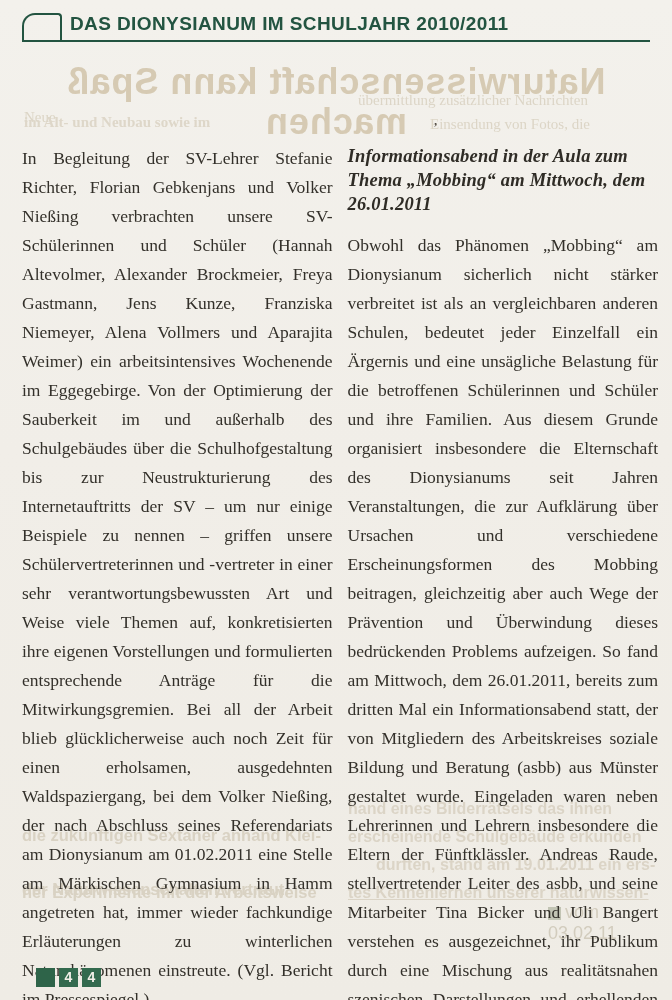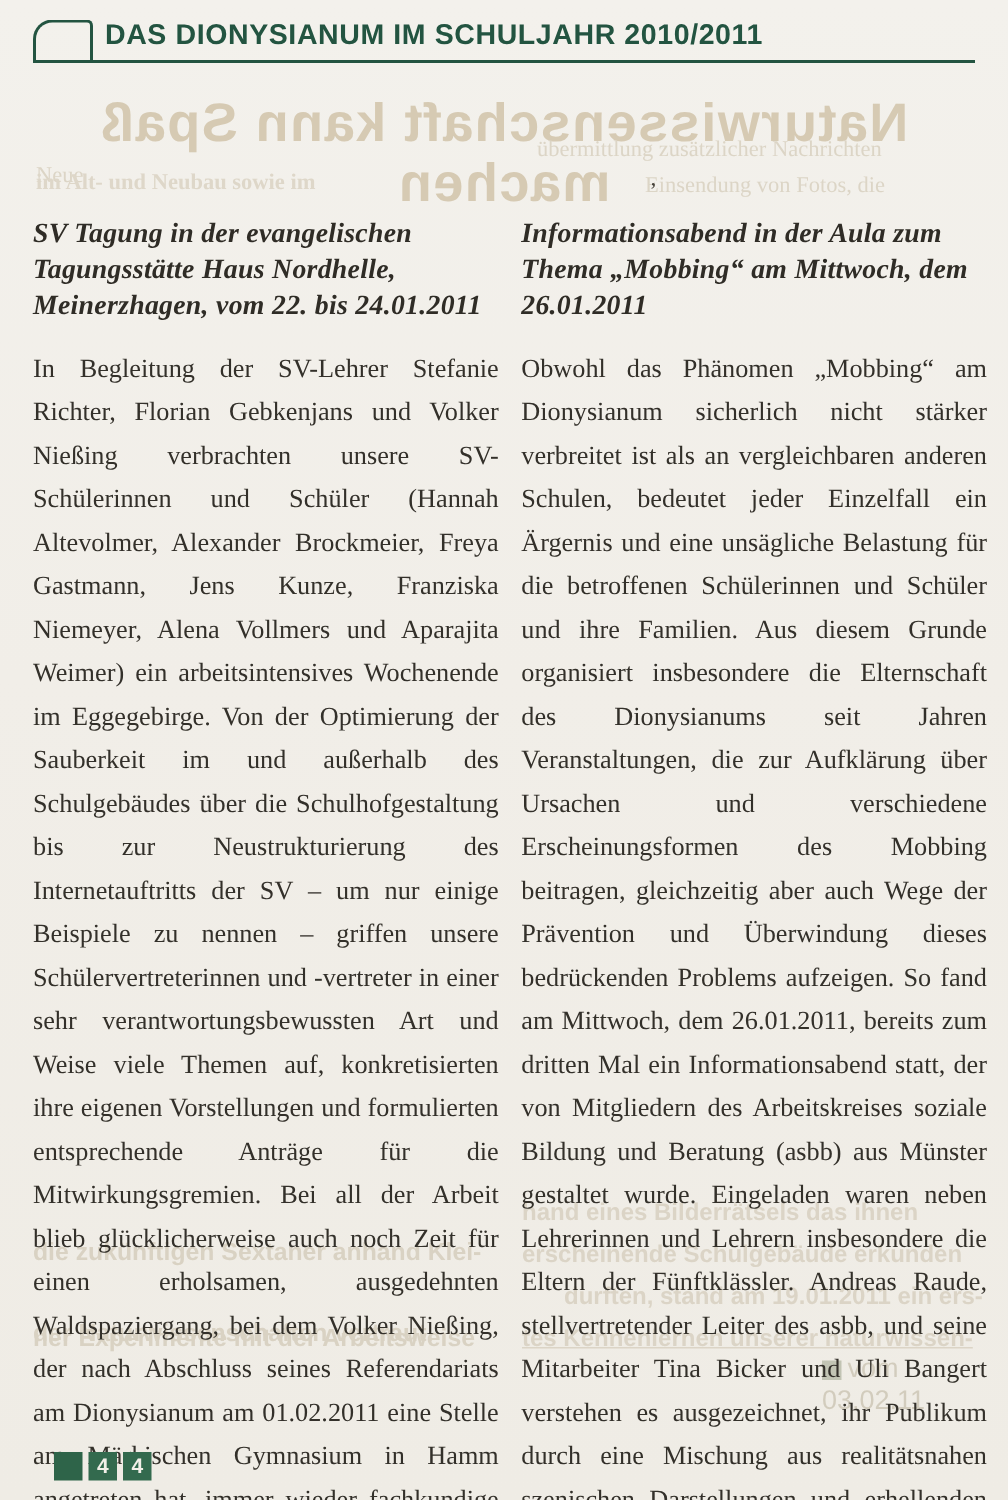--- a/index.html
+++ b/index.html
@@ -116,21 +116,20 @@
 
   <header class="page-header">
     <span class="tab-shape"></span>
     <h1 class="header-title">DAS DIONYSIANUM IM SCHULJAHR 2010/2011</h1>
   </header>
 
   <span class="ink-speck">’</span>
 
   <main class="columns">
     <article class="article">
-      <h2>SV Tagung in der evangelischen Tagungsstätte Haus Nordhelle, Meinerzhagen, vom 22. bis 24.01.2011</h2>
       <p>In Begleitung der SV-Lehrer Stefanie Richter, Florian Gebkenjans und Volker Nießing verbrachten unsere SV-Schülerinnen und Schüler (Hannah Altevolmer, Alexander Brockmeier, Freya Gastmann, Jens Kunze, Franziska Niemeyer, Alena Vollmers und Aparajita Weimer) ein arbeitsintensives Wochenende im Eggegebirge. Von der Optimierung der Sauberkeit im und außerhalb des Schulgebäudes über die Schulhofgestaltung bis zur Neustrukturierung des Internetauftritts der SV – um nur einige Beispiele zu nennen – griffen unsere Schülervertreterinnen und -vertreter in einer sehr verantwortungsbewussten Art und Weise viele Themen auf, konkretisierten ihre eigenen Vorstellungen und formulierten entsprechende Anträge für die Mitwirkungsgremien. Bei all der Arbeit blieb glücklicherweise auch noch Zeit für einen erholsamen, ausgedehnten Waldspaziergang, bei dem Volker Nießing, der nach Abschluss seines Referendariats am Dionysianum am 01.02.2011 eine Stelle am Märkischen Gymnasium in Hamm angetreten hat, immer wieder fachkundige Erläuterungen zu winterlichen Naturphänomenen einstreute. (Vgl. Bericht im Pressespiegel.)</p>
     </article>
     <article class="article">
       <h2>Informationsabend in der Aula zum Thema „Mobbing“ am Mittwoch, dem 26.01.2011</h2>
       <p>Obwohl das Phänomen „Mobbing“ am Dionysianum sicherlich nicht stärker verbreitet ist als an vergleichbaren anderen Schulen, bedeutet jeder Einzelfall ein Ärgernis und eine unsägliche Belastung für die betroffenen Schülerinnen und Schüler und ihre Familien. Aus diesem Grunde organisiert insbesondere die Elternschaft des Dionysianums seit Jahren Veranstaltungen, die zur Aufklärung über Ursachen und verschiedene Erscheinungsformen des Mobbing beitragen, gleichzeitig aber auch Wege der Prävention und Überwindung dieses bedrückenden Problems aufzeigen. So fand am Mittwoch, dem 26.01.2011, bereits zum dritten Mal ein Informationsabend statt, der von Mitgliedern des Arbeitskreises soziale Bildung und Beratung (asbb) aus Münster gestaltet wurde. Eingeladen waren neben Lehrerinnen und Lehrern insbesondere die Eltern der Fünftklässler. Andreas Raude, stellvertretender Leiter des asbb, und seine Mitarbeiter Tina Bicker und Uli Bangert verstehen es ausgezeichnet, ihr Publikum durch eine Mischung aus realitätsnahen szenischen Darstellungen und erhellenden Analysen für die Mobbing-Problematik zu sensibilisieren.</p>
     </article>
   </main>
 
   <footer class="page-footer">
     <span class="sq solid"></span>

